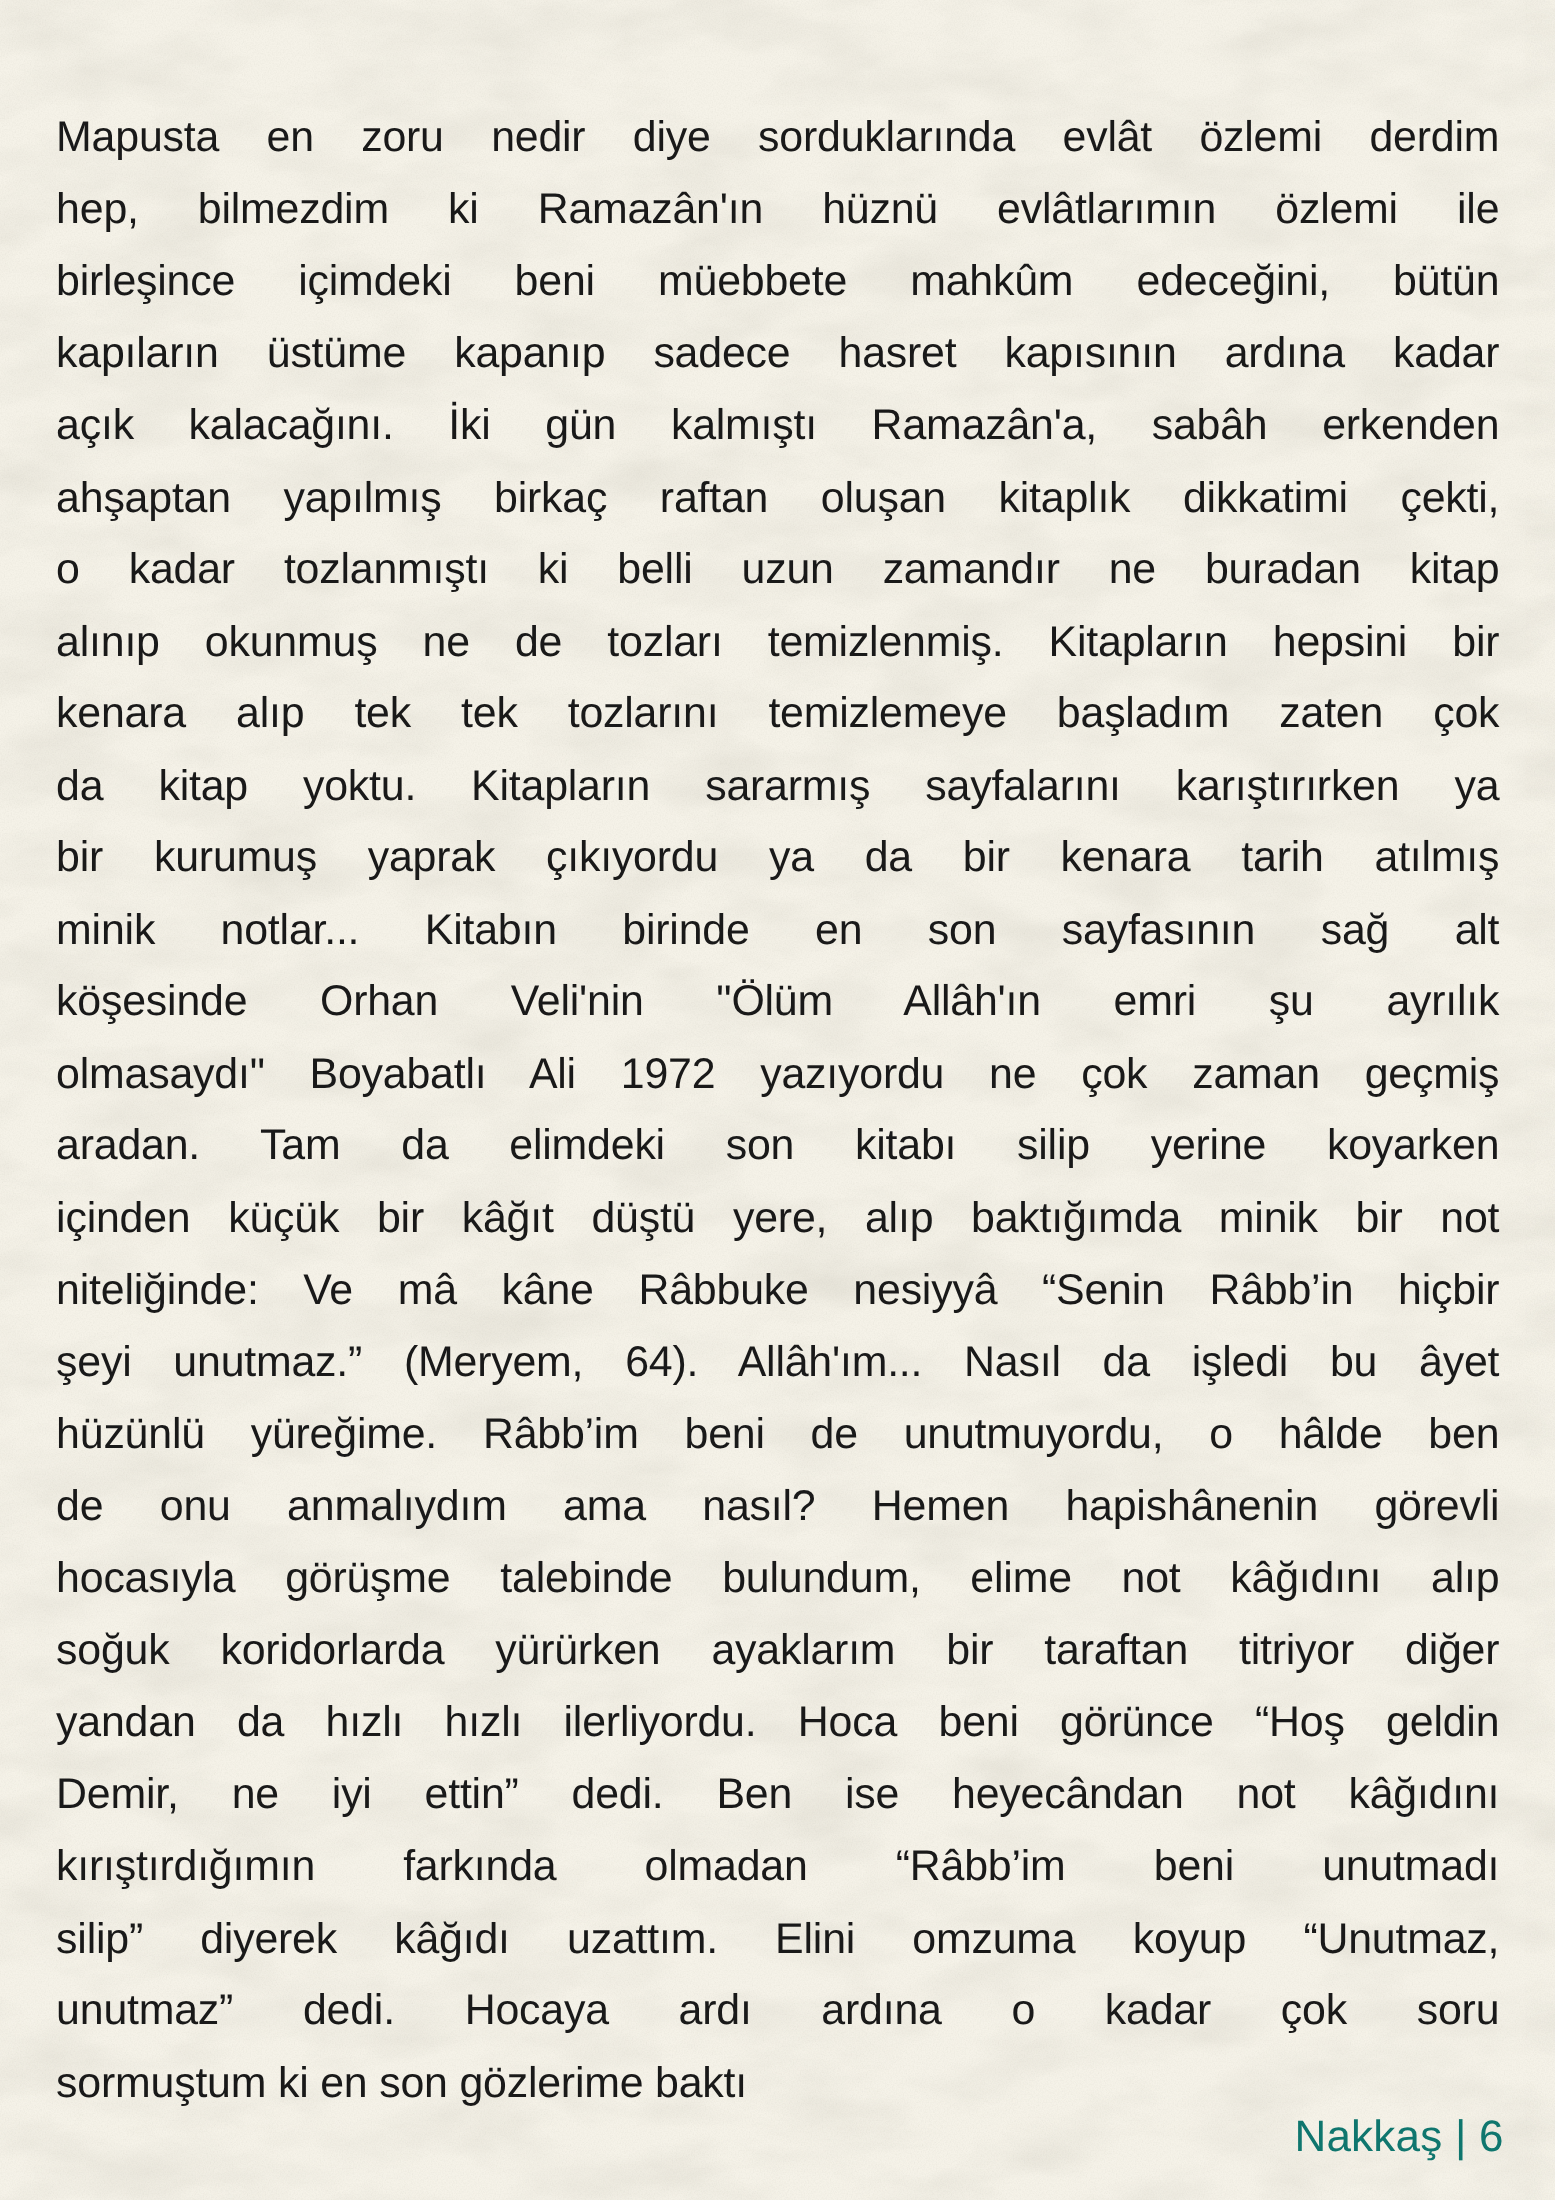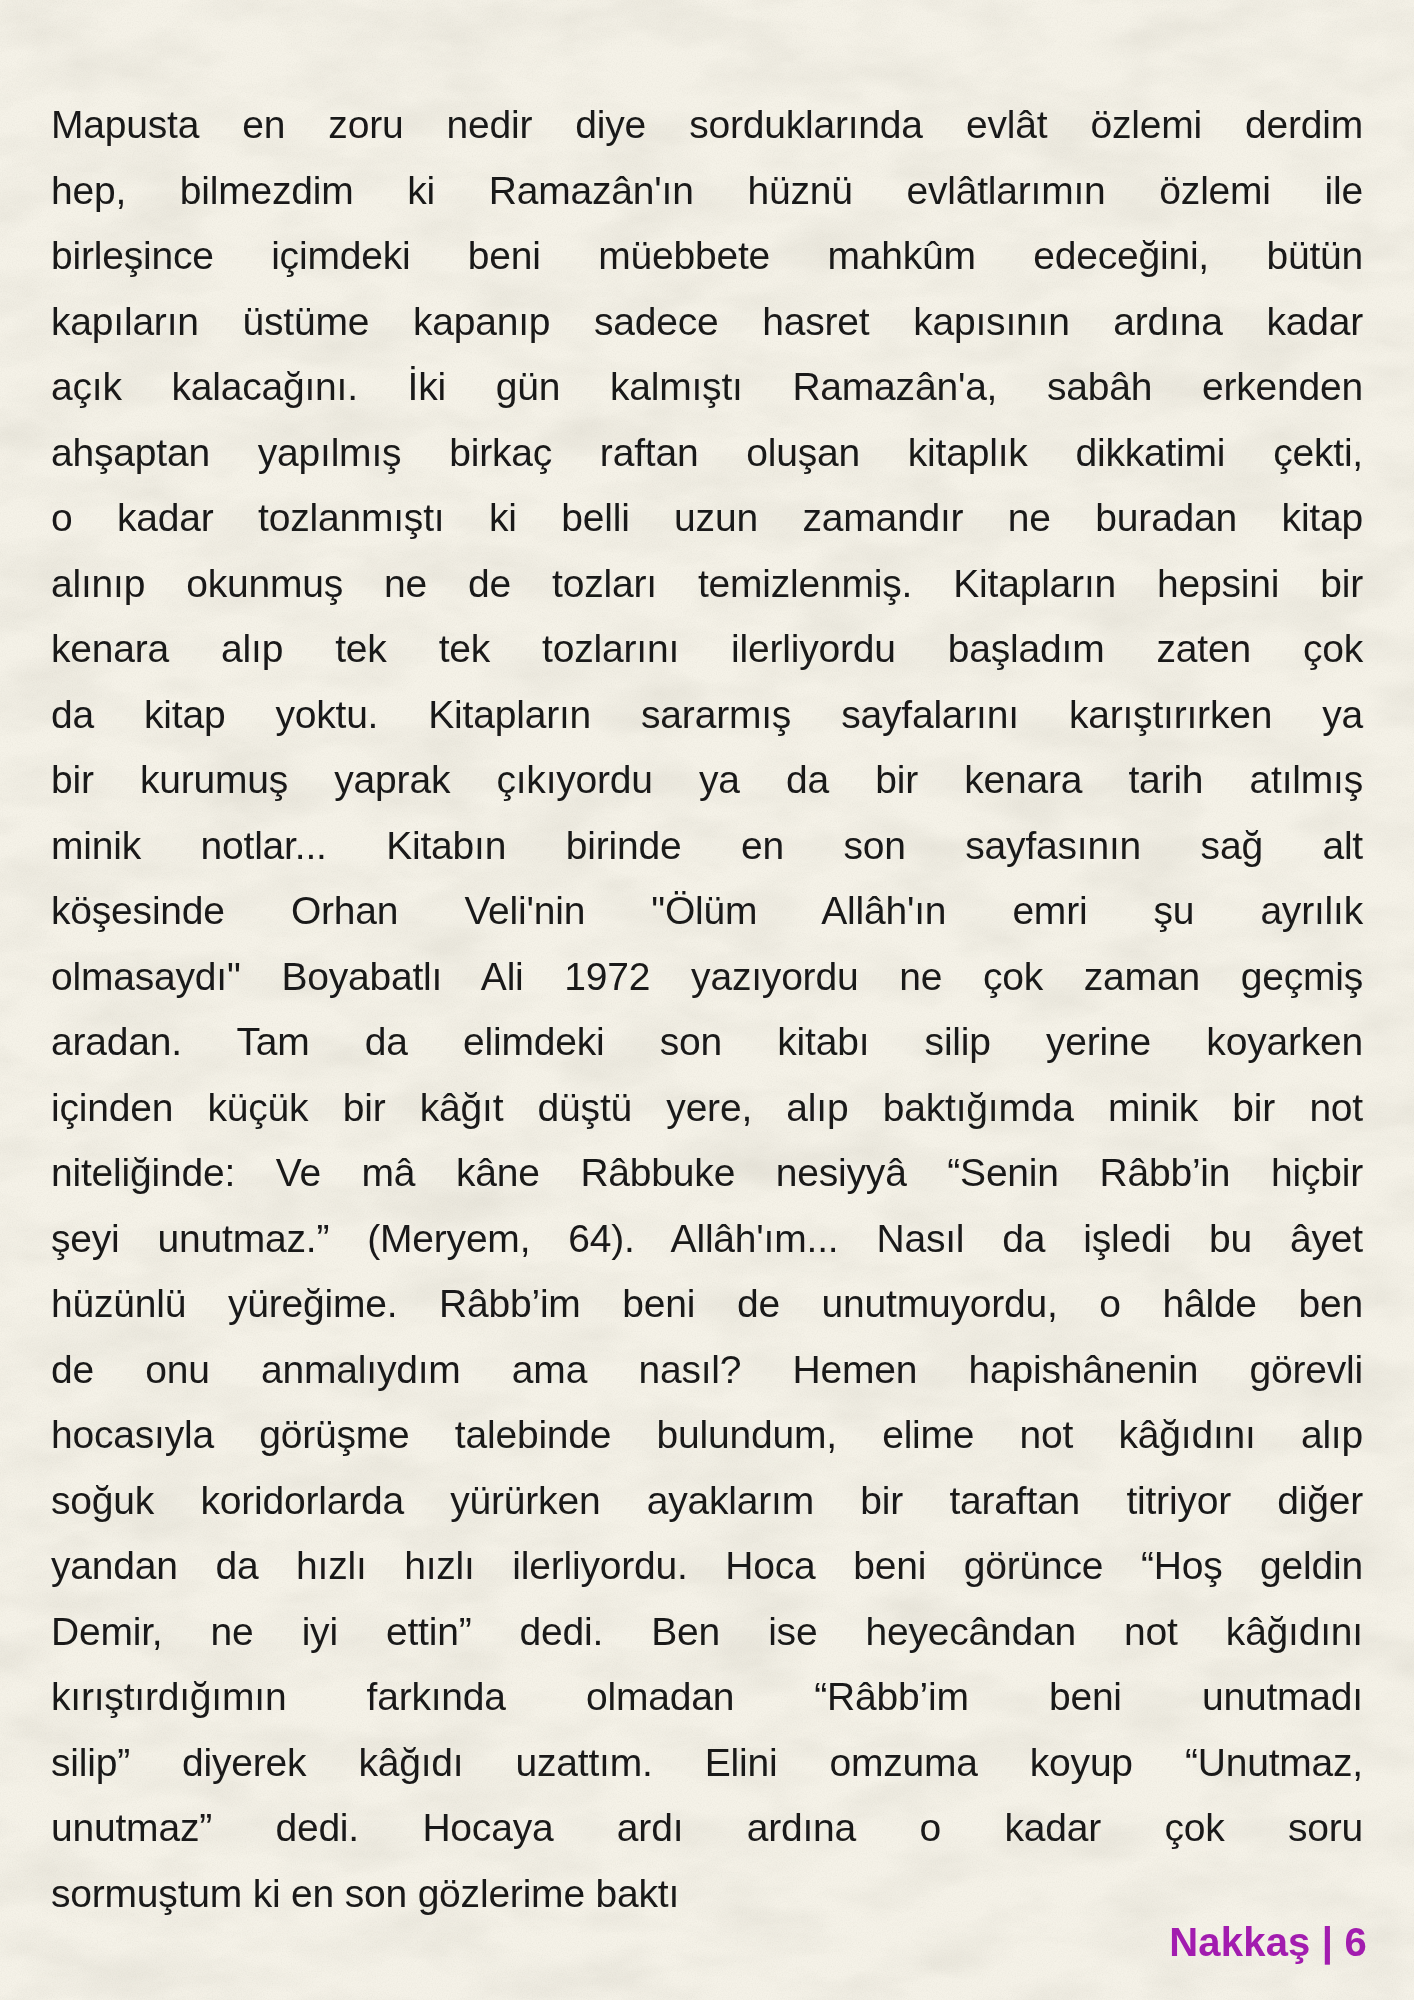--- a/index.html
+++ b/index.html
@@ -39,22 +39,22 @@
     white-space: normal;
   }
   .body-text p.line:last-child {
     text-align-last: left;
   }
   .footer {
     position: absolute;
     top: 1920px;
     right: 47px;
     font-size: 40px;
-    font-weight: 700;
-    color: #a21caf;
+    font-weight: 400;
+    color: #0f766e;
     letter-spacing: 0.2px;
   }
 </style>
 </head>
 <body>
 
 <main class="page">
 
   <svg class="texture" width="1414" height="2000" viewBox="0 0 1414 2000" xmlns="http://www.w3.org/2000/svg">
     <defs>
@@ -80,21 +80,21 @@
 
   <section class="body-text">
       <p class="line">Mapusta en zoru nedir diye sorduklarında evlât özlemi derdim</p>
       <p class="line">hep, bilmezdim ki Ramazân'ın hüznü evlâtlarımın özlemi ile</p>
       <p class="line">birleşince içimdeki beni müebbete mahkûm edeceğini, bütün</p>
       <p class="line">kapıların üstüme kapanıp sadece hasret kapısının ardına kadar</p>
       <p class="line">açık kalacağını. İki gün kalmıştı Ramazân'a, sabâh erkenden</p>
       <p class="line">ahşaptan yapılmış birkaç raftan oluşan kitaplık dikkatimi çekti,</p>
       <p class="line">o kadar tozlanmıştı ki belli uzun zamandır ne buradan kitap</p>
       <p class="line">alınıp okunmuş ne de tozları temizlenmiş. Kitapların hepsini bir</p>
-      <p class="line">kenara alıp tek tek tozlarını ilerliyordu başladım zaten çok</p>
+      <p class="line">kenara alıp tek tek tozlarını temizlemeye başladım zaten çok</p>
       <p class="line">da kitap yoktu. Kitapların sararmış sayfalarını karıştırırken ya</p>
       <p class="line">bir kurumuş yaprak çıkıyordu ya da bir kenara tarih atılmış</p>
       <p class="line">minik notlar... Kitabın birinde en son sayfasının sağ alt</p>
       <p class="line">köşesinde Orhan Veli'nin "Ölüm Allâh'ın emri şu ayrılık</p>
       <p class="line">olmasaydı" Boyabatlı Ali 1972 yazıyordu ne çok zaman geçmiş</p>
       <p class="line">aradan. Tam da elimdeki son kitabı silip yerine koyarken</p>
       <p class="line">içinden küçük bir kâğıt düştü yere, alıp baktığımda minik bir not</p>
       <p class="line">niteliğinde: Ve mâ kâne Râbbuke nesiyyâ “Senin Râbb’in hiçbir</p>
       <p class="line">şeyi unutmaz.” (Meryem, 64). Allâh'ım... Nasıl da işledi bu âyet</p>
       <p class="line">hüzünlü yüreğime. Râbb’im beni de unutmuyordu, o hâlde ben</p>

